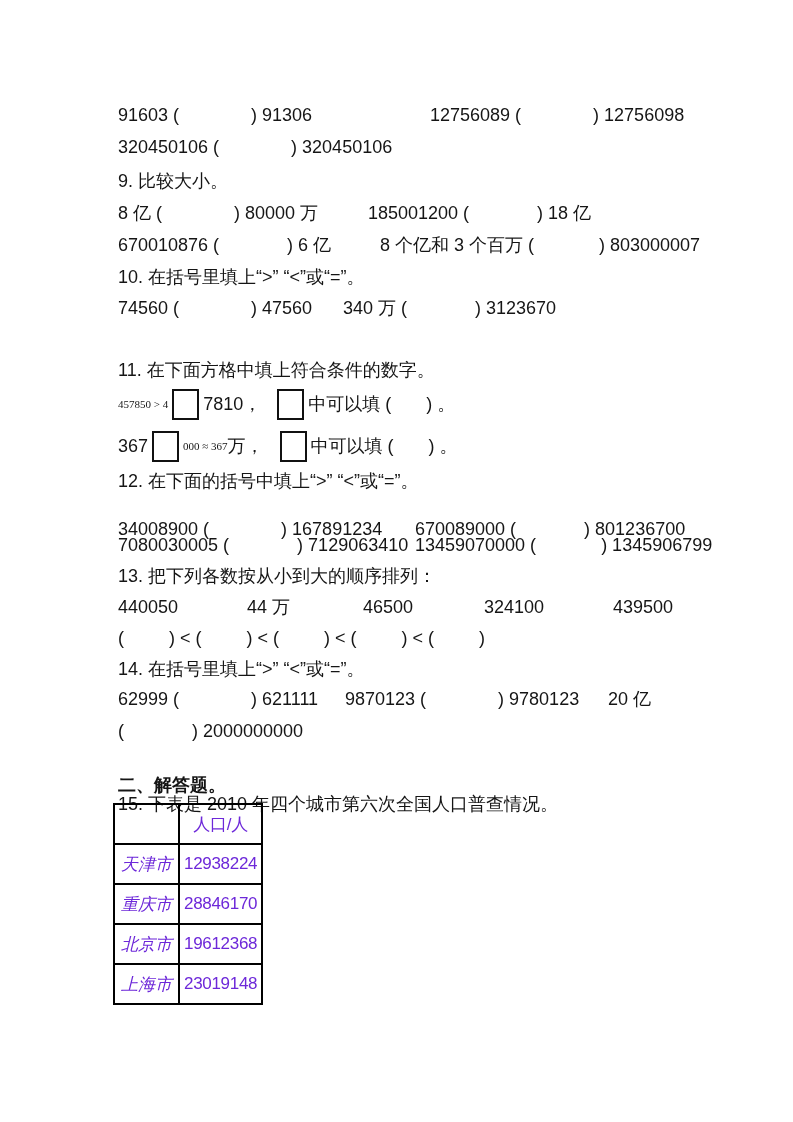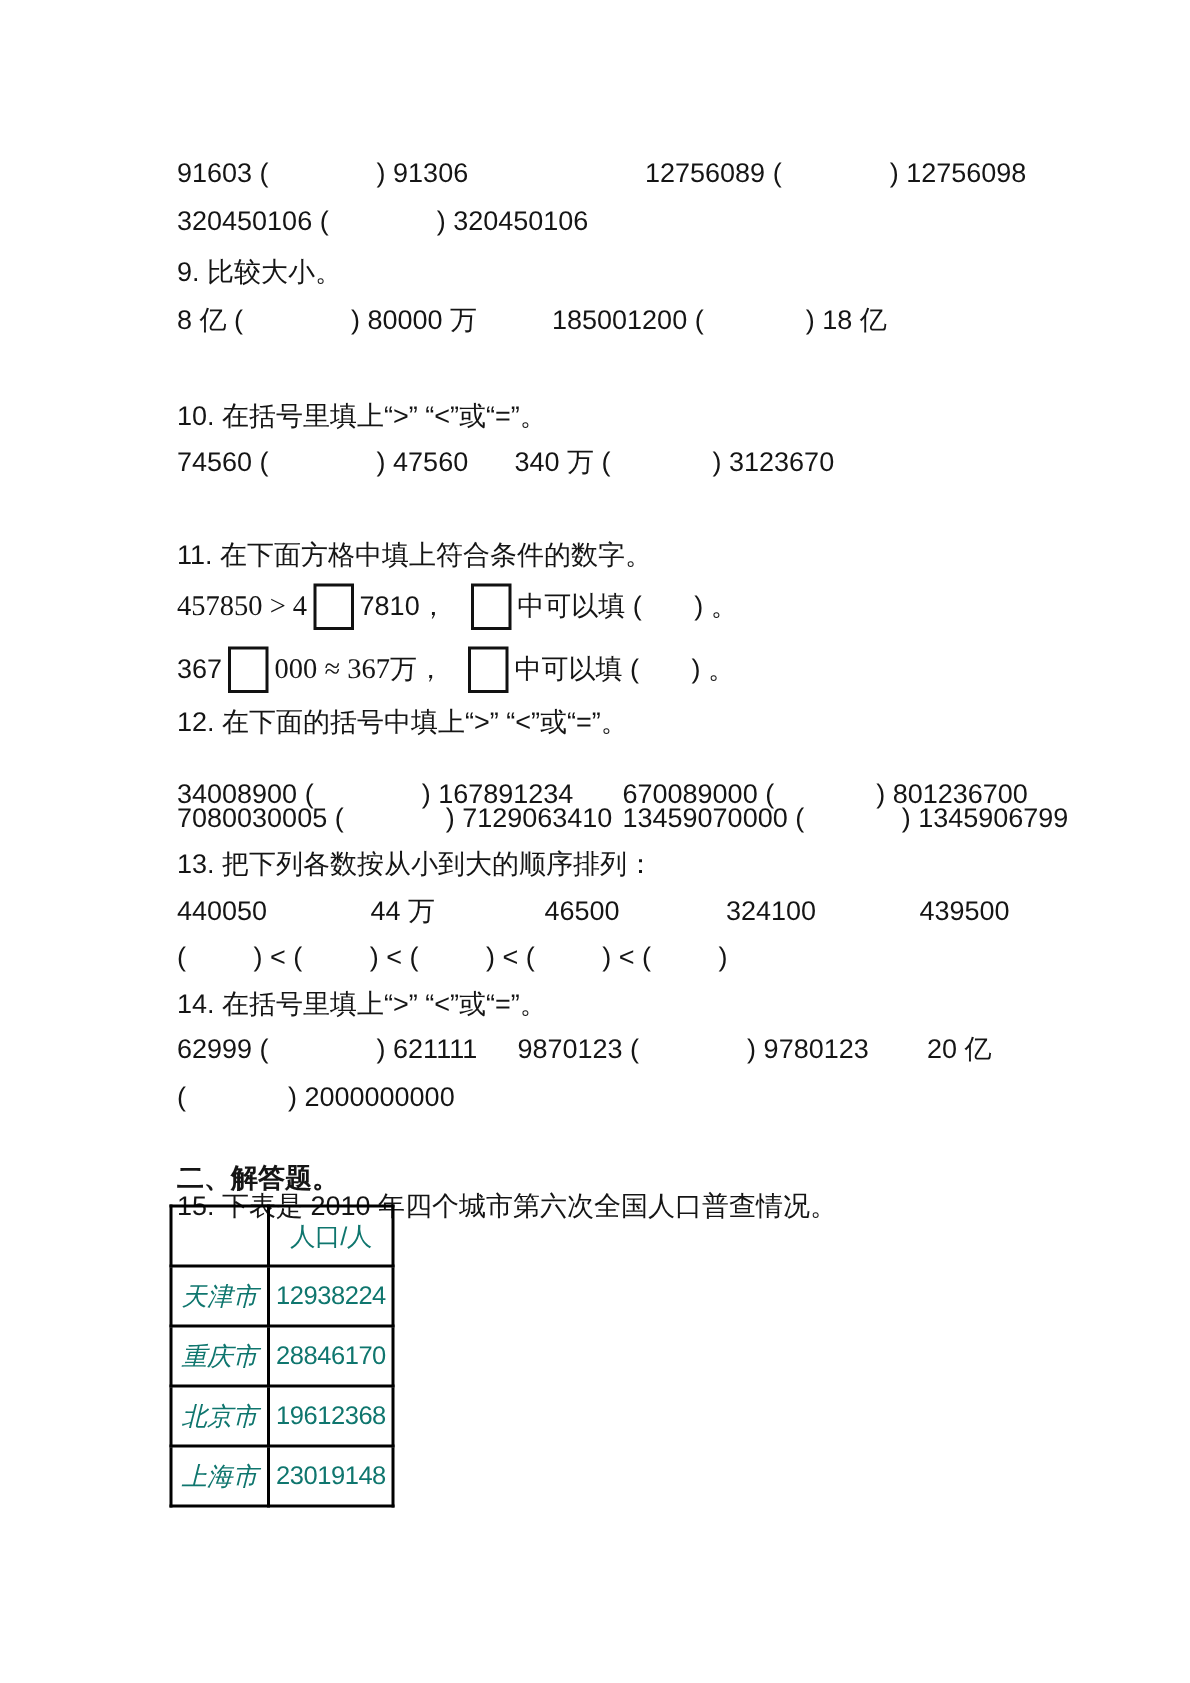--- a/index.html
+++ b/index.html
@@ -9,33 +9,33 @@
     font-size:18px;color:#151515;overflow:hidden;
   }
   .ln{position:absolute;left:118px;white-space:nowrap;line-height:23px;}
   .pair-b{position:absolute;top:0;white-space:nowrap;}
   .pair-c{position:absolute;top:0;white-space:nowrap;}
   .g35{display:inline-block;width:35px;}
   .g45{display:inline-block;width:45px;}
   .g65{display:inline-block;width:65px;}
   .g68{display:inline-block;width:68px;}
   .g72{display:inline-block;width:72px;}
-  .serif{font-family:"Liberation Serif","DejaVu Serif",serif;font-size:19px;}
+  .serif{font-family:"Liberation Serif","DejaVu Serif",serif;font-size:11px;}
   .bold{font-weight:bold;}
   .flexln{display:flex;align-items:center;}
   .abox{
     display:inline-block;width:27px;height:31px;flex:0 0 27px;
     border:2px solid #111;background:#fff;box-sizing:border-box;
   }
   .m4{margin-left:4px;} .m16{margin-left:16px;}
   .numspan{position:absolute;top:0;}
   table.census{
     position:absolute;left:113px;top:803px;
     border-collapse:collapse;table-layout:fixed;
-    font-size:17px;color:#0f766e;
+    font-size:17px;color:#6d28d9;
   }
   table.census td{
     border:2px solid #000;height:38px;text-align:center;
     padding:0 4px;overflow:hidden;
   }
   td.c-city{width:55px;font-style:italic;}
   td.c-pop{width:72px;letter-spacing:-0.3px;}
 </style>
 </head>
 <body>
@@ -47,20 +47,24 @@
     <span class="pair-b" style="left:312px"><span>12756089 (</span><span class="g72"></span><span>) 12756098</span></span>
   </div>
   <div class="ln" style="top:136px">
     <span>320450106 (</span><span class="g72"></span><span>) 320450106</span>
   </div>
 
   <div class="ln" style="top:170px">9. 比较大小。</div>
   <div class="ln" style="top:202px">
     <span>8 亿 (</span><span class="g72"></span><span>) 80000 万</span>
     <span class="pair-b" style="left:250px"><span>185001200 (</span><span class="g68"></span><span>) 18 亿</span></span>
+  </div>
+  <div class="ln" style="top:234px">
+    <span>670010876 (</span><span class="g68"></span><span>) 6 亿</span>
+    <span class="pair-b" style="left:262px"><span>8 个亿和 3 个百万 (</span><span class="g65"></span><span>) 803000007</span></span>
   </div>
 
   <div class="ln" style="top:266px">10. 在括号里填上“&gt;” “&lt;”或“=”。</div>
   <div class="ln" style="top:297px">
     <span>74560 (</span><span class="g72"></span><span>) 47560</span>
     <span class="pair-b" style="left:225px"><span>340 万 (</span><span class="g68"></span><span>) 3123670</span></span>
   </div>
 
   <div class="ln" style="top:359px">11. 在下面方格中填上符合条件的数字。</div>
   <div class="ln flexln" style="top:384px;height:40px">
@@ -102,21 +106,21 @@
     <span class="numspan" style="left:495px">439500</span>
   </div>
   <div class="ln" style="top:627px">
     <span>(</span><span class="g45"></span><span>) &lt; (</span><span class="g45"></span><span>) &lt; (</span><span class="g45"></span><span>) &lt; (</span><span class="g45"></span><span>) &lt; (</span><span class="g45"></span><span>)</span>
   </div>
 
   <div class="ln" style="top:658px">14. 在括号里填上“&gt;” “&lt;”或“=”。</div>
   <div class="ln" style="top:688px">
     <span>62999 (</span><span class="g72"></span><span>) 621111</span>
     <span class="pair-b" style="left:227px"><span>9870123 (</span><span class="g72"></span><span>) 9780123</span></span>
-    <span class="pair-c" style="left:500px">20 亿</span>
+    <span class="pair-c" style="left:490px">20 亿</span>
   </div>
   <div class="ln" style="top:720px">
     <span>(</span><span class="g68"></span><span>) 2000000000</span>
   </div>
 
   <div class="ln bold" style="top:774px">二、解答题。</div>
   <div class="ln" style="top:793px">15. 下表是 2010 年四个城市第六次全国人口普查情况。</div>
 
   <table class="census">
     <tbody>

